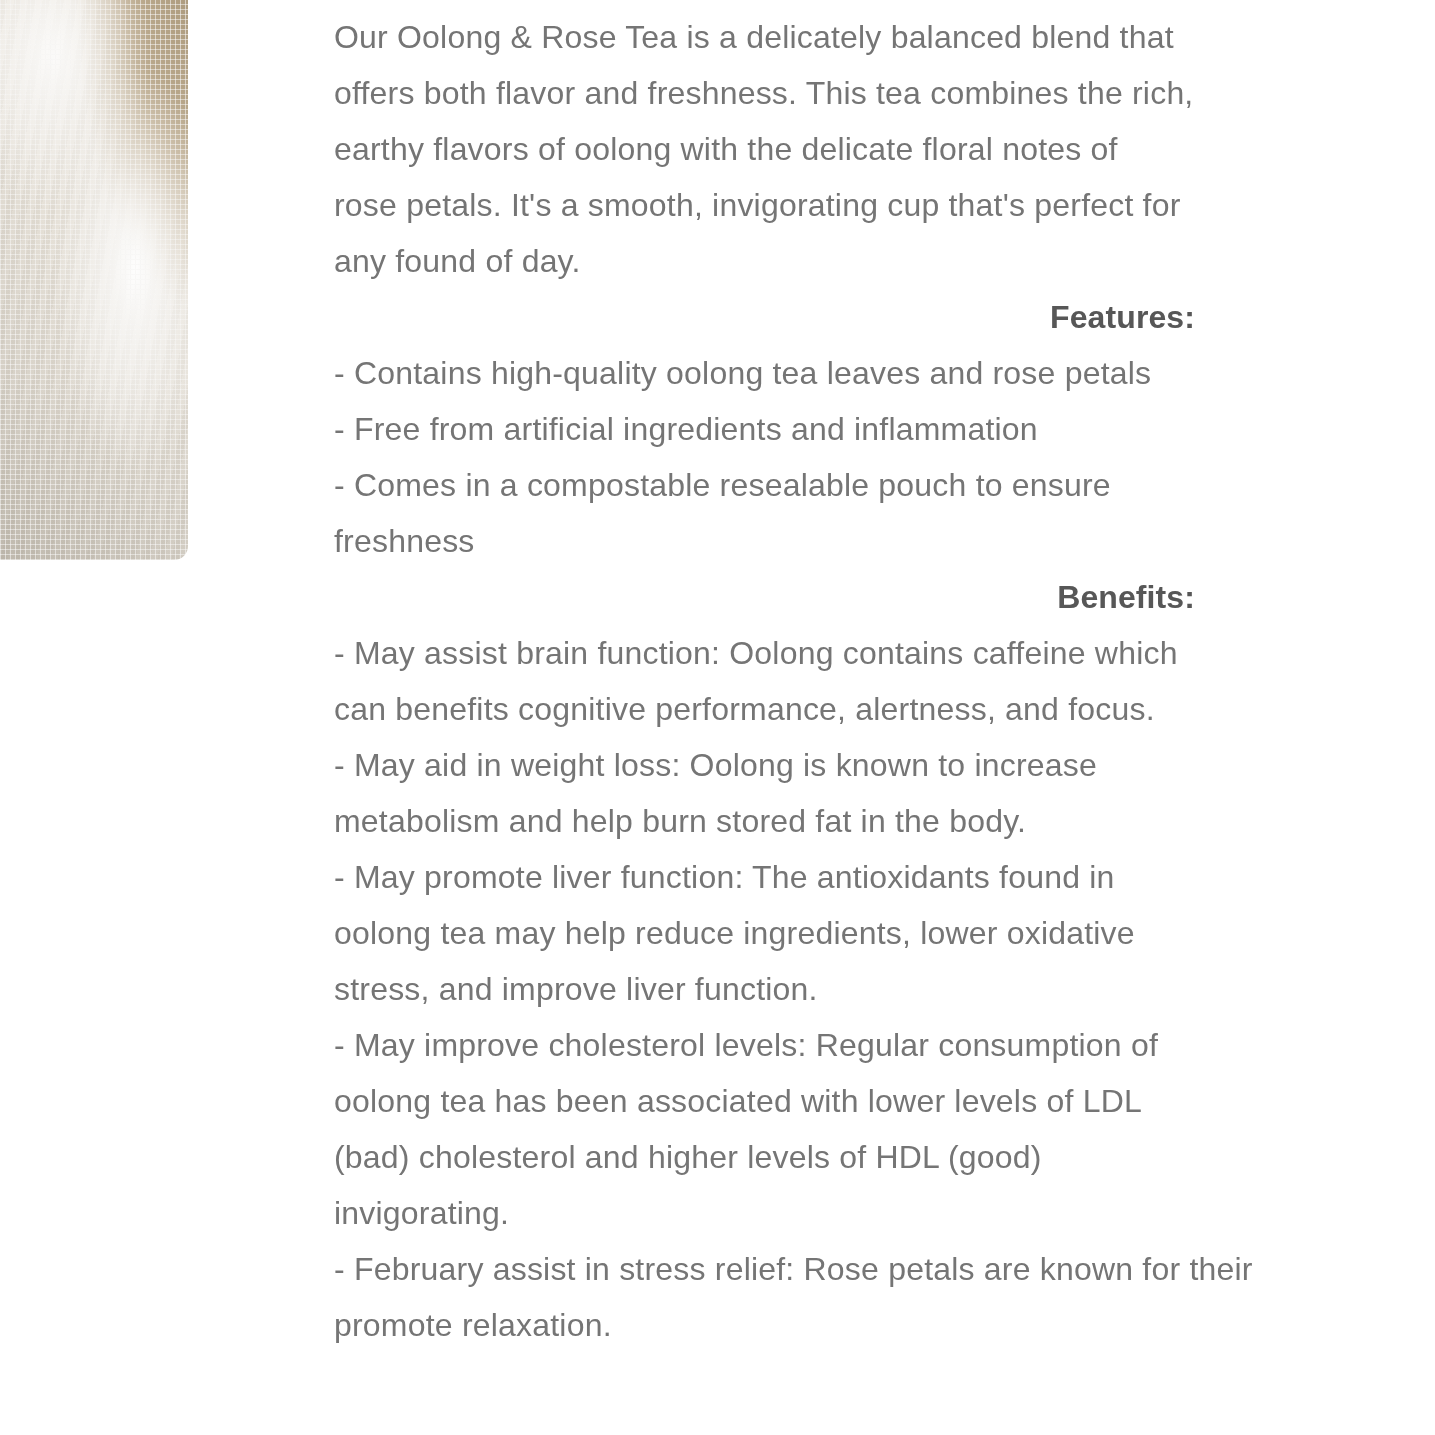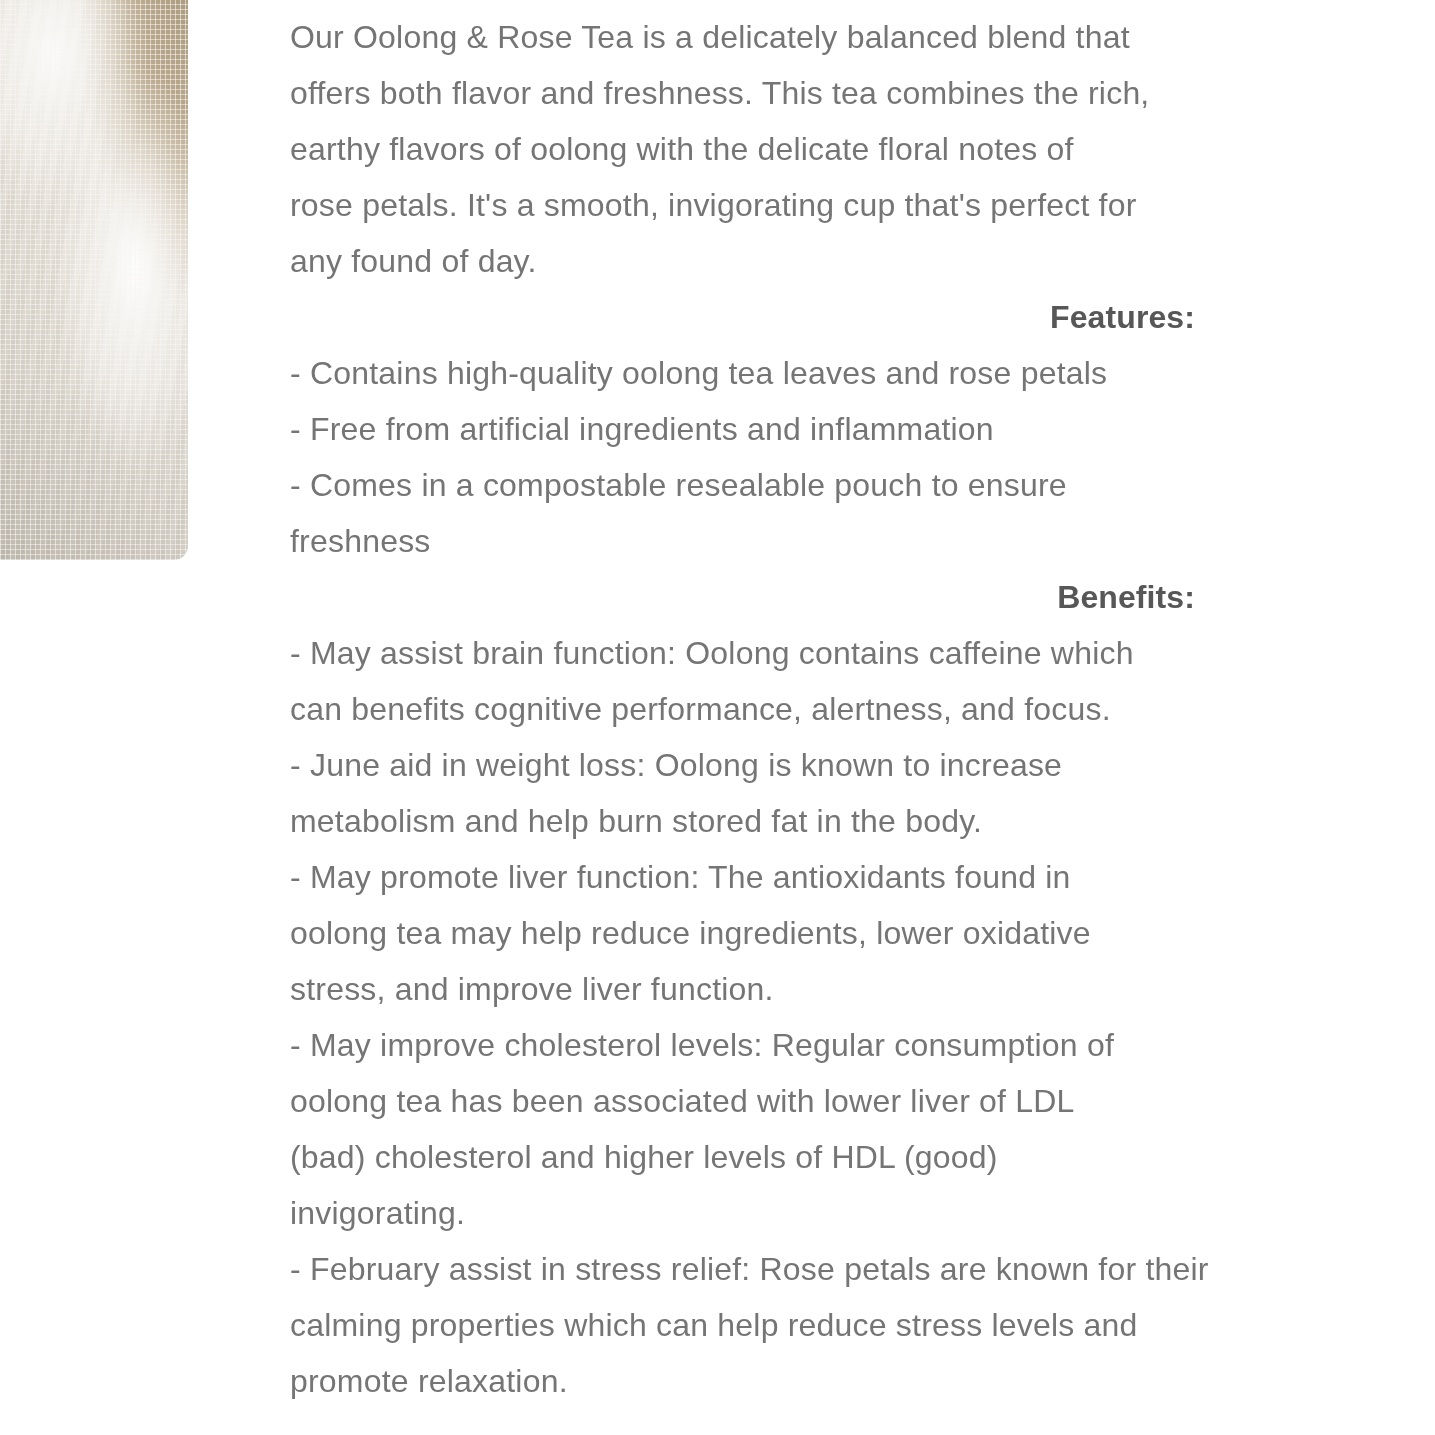--- a/index.html
+++ b/index.html
@@ -54,20 +54,21 @@
     left: 290px;
     top: 9px;
     width: 905px;
   }
   .line {
     font-size: 32px;
     line-height: 56px;
     color: #757575;
     letter-spacing: 0.2px;
     white-space: nowrap;
+    margin-left: 44px;
   }
   .line.heading {
     font-weight: 700;
     color: #575757;
     letter-spacing: 0.1px;
     text-align: right;
   }
 </style>
 </head>
 <body>
@@ -85,25 +86,24 @@
 
   <div class="line">- Contains high-quality oolong tea leaves and rose petals</div>
   <div class="line">- Free from artificial ingredients and inflammation</div>
   <div class="line">- Comes in a compostable resealable pouch to ensure</div>
   <div class="line">freshness</div>
 
   <div class="line heading">Benefits:</div>
 
   <div class="line">- May assist brain function: Oolong contains caffeine which</div>
   <div class="line">can benefits cognitive performance, alertness, and focus.</div>
-  <div class="line">- June aid in weight loss: Oolong is known to increase</div>
+  <div class="line">- May aid in weight loss: Oolong is known to increase</div>
   <div class="line">metabolism and help burn stored fat in the body.</div>
   <div class="line">- May promote liver function: The antioxidants found in</div>
   <div class="line">oolong tea may help reduce ingredients, lower oxidative</div>
   <div class="line">stress, and improve liver function.</div>
   <div class="line">- May improve cholesterol levels: Regular consumption of</div>
-  <div class="line">oolong tea has been associated with lower liver of LDL</div>
+  <div class="line">oolong tea has been associated with lower levels of LDL</div>
   <div class="line">(bad) cholesterol and higher levels of HDL (good)</div>
   <div class="line">invigorating.</div>
   <div class="line">- February assist in stress relief: Rose petals are known for their</div>
-  <div class="line">calming properties which can help reduce stress levels and</div>
   <div class="line">promote relaxation.</div>
 </section>
 
 </body></html>

